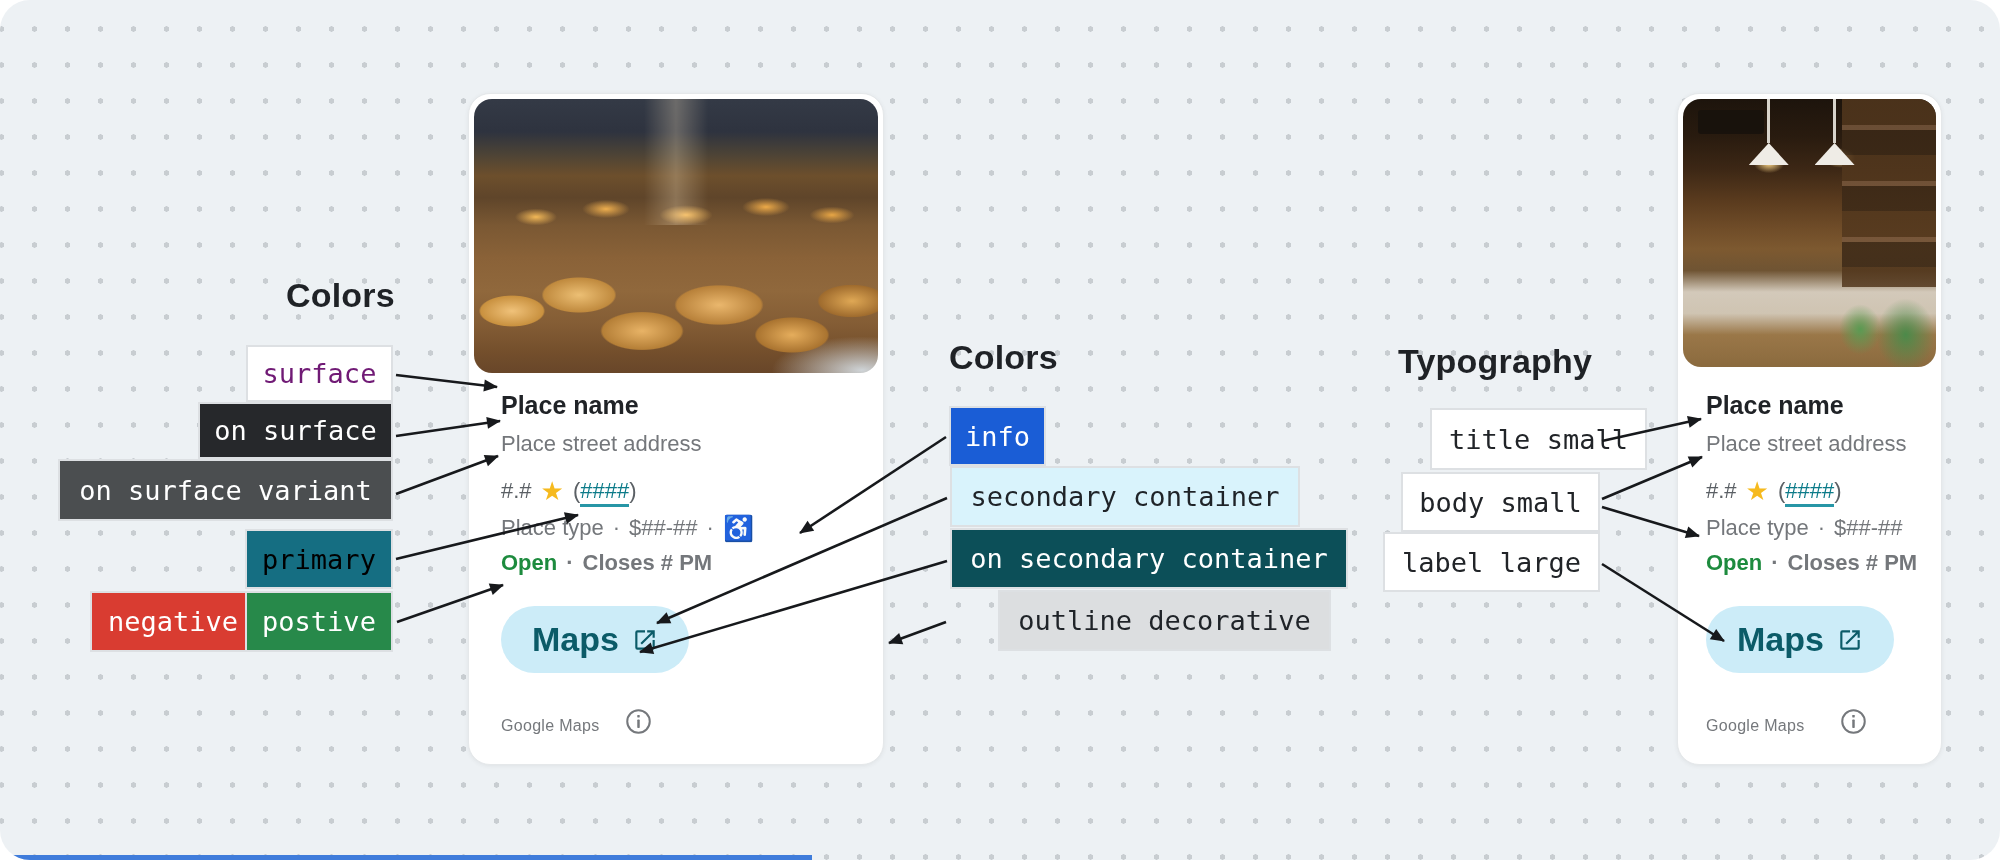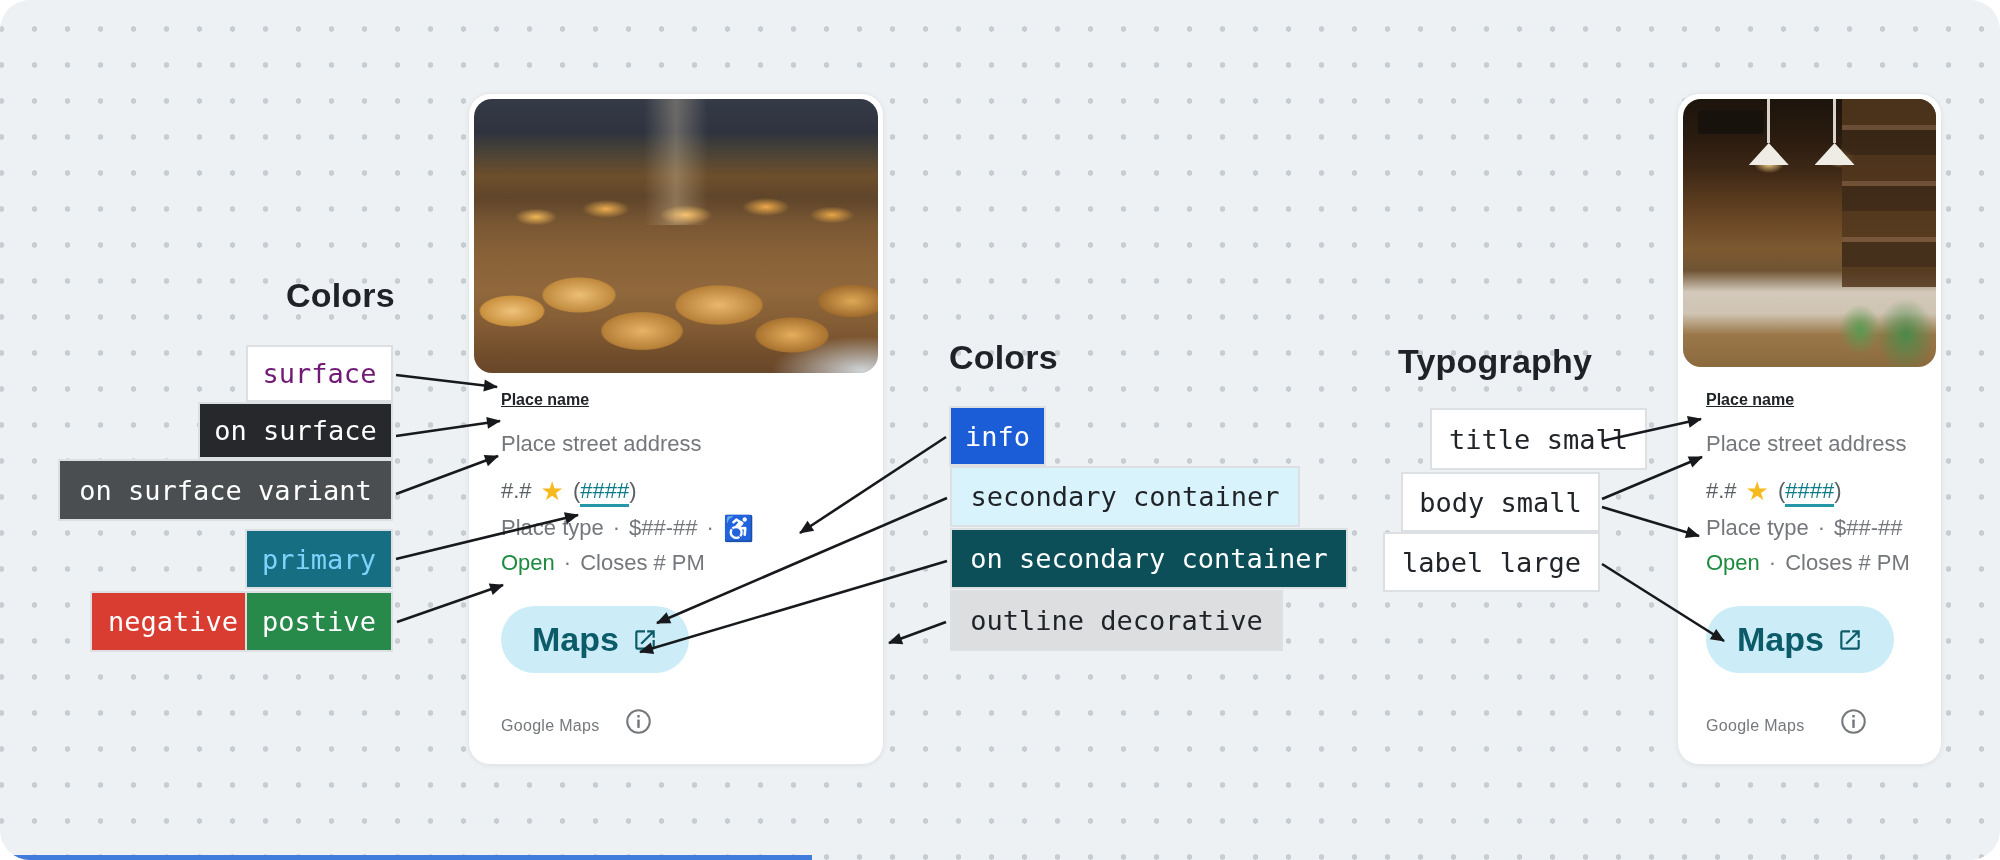--- a/index.html
+++ b/index.html
@@ -70,28 +70,28 @@
       background:repeating-linear-gradient(180deg,#52371d 0 26px,#77573c 26px 31px,#3c2917 31px 56px);}
   .lamp{position:absolute;top:0;width:40px;}
   .lamp .cord{margin:0 auto;width:3px;height:44px;background:#d8d4cc;}
   .lamp .shade{width:40px;height:22px;background:#efece6;
                clip-path:polygon(50% 0,100% 100%,0 100%);}
   .lamp1{left:26%;}
   .lamp2{left:52%;}
   .sign{position:absolute;left:6%;top:4%;width:26%;height:9%;background:#17120c;border-radius:3px;opacity:.9;}
 
   .card-line{position:absolute;white-space:nowrap;}
-  .place-name{left:32px;top:297px;font-size:16px;font-weight:600;color:#202327;text-decoration:underline;}
+  .place-name{left:32px;top:297px;font-size:25px;font-weight:600;color:#202327;}
   .street{left:32px;top:337px;font-size:22px;color:#74777b;}
   .rating{left:32px;top:384px;font-size:22px;color:#5b6065;display:flex;align-items:center;gap:9px;}
   .star{color:#f6ba1e;font-size:26px;line-height:1;}
   .count-link{color:#0c7b89;font-weight:500;border-bottom:3px solid #2796a6;padding-bottom:1px;cursor:pointer;}
   .type-line{left:32px;top:421px;font-size:22px;color:#74777b;display:flex;align-items:center;gap:9px;}
   .access{color:#1a73e8;font-size:25px;line-height:1;}
-  .hours{left:32px;top:456px;font-size:22px;color:#74777b;display:flex;align-items:center;gap:9px;}
+  .hours{left:32px;top:456px;font-size:22px;color:#74777b;display:flex;align-items:center;gap:9px;font-weight:bold;}
   .open{color:#1d8b3e;}
   .maps-pill{position:absolute;left:32px;top:512px;height:67px;border-radius:34px;background:#ccecf8;
              display:inline-flex;align-items:center;gap:13px;padding:0 31px;cursor:pointer;}
   .maps-label{font-size:34px;font-weight:600;color:#0b5b68;}
   .maps-pill svg{display:block;}
   .footer{position:absolute;left:32px;top:614px;display:flex;align-items:flex-end;gap:26px;
           color:#75787c;font-size:16px;letter-spacing:.3px;}
   .card2 .place-name,.card2 .street,.card2 .rating,.card2 .type-line,.card2 .hours{left:28px;}
   .card2 .maps-pill{left:28px;}
   .card2 .footer{left:28px;gap:36px;}
@@ -113,40 +113,40 @@
 
   <div class="swatch sw-l0" style="background-color: rgb(255, 255, 255); color: #701a75;">
     <span>surface</span>
   </div>
   <div class="swatch sw-l1" style="background-color: rgb(38, 40, 43); color: rgb(255, 255, 255);">
     <span>on surface</span>
   </div>
   <div class="swatch sw-l2" style="background-color: rgb(75, 78, 80); color: rgb(255, 255, 255);">
     <span>on surface variant</span>
   </div>
-  <div class="swatch sw-l3" style="background-color: rgb(21, 110, 130); color: #7dd3fc;">
+  <div class="swatch sw-l3" style="background-color: rgb(21, 110, 130); color: #000000;">
     <span>primary</span>
   </div>
   <div class="swatch sw-l4" style="background-color: rgb(217, 60, 49); color: rgb(255, 255, 255); margin-left: 11px;">
     <span>negative</span>
   </div>
   <div class="swatch sw-l5" style="background-color: rgb(39, 137, 74); color: rgb(255, 255, 255);">
     <span>postive</span>
   </div>
 
   <div class="swatch sw-m0" style="background-color: rgb(26, 93, 214); color: rgb(255, 255, 255);">
     <span>info</span>
   </div>
   <div class="swatch sw-m1" style="background-color: rgb(217, 243, 252); color: rgb(31, 35, 40);">
     <span>secondary container</span>
   </div>
   <div class="swatch sw-m2" style="background-color: rgb(12, 79, 88); color: rgb(255, 255, 255);">
     <span>on secondary container</span>
   </div>
-  <div class="swatch sw-m3" style="background-color: rgb(220, 222, 224); color: rgb(31, 35, 40);">
+  <div class="swatch sw-m3" style="background-color: rgb(220, 222, 224); color: rgb(31, 35, 40); margin-left: 48px;">
     <span>outline decorative</span>
   </div>
 
   <div class="typo-box ty-0">
     <span>title small</span>
   </div>
   <div class="typo-box ty-1">
     <span>body small</span>
   </div>
   <div class="typo-box ty-2">

